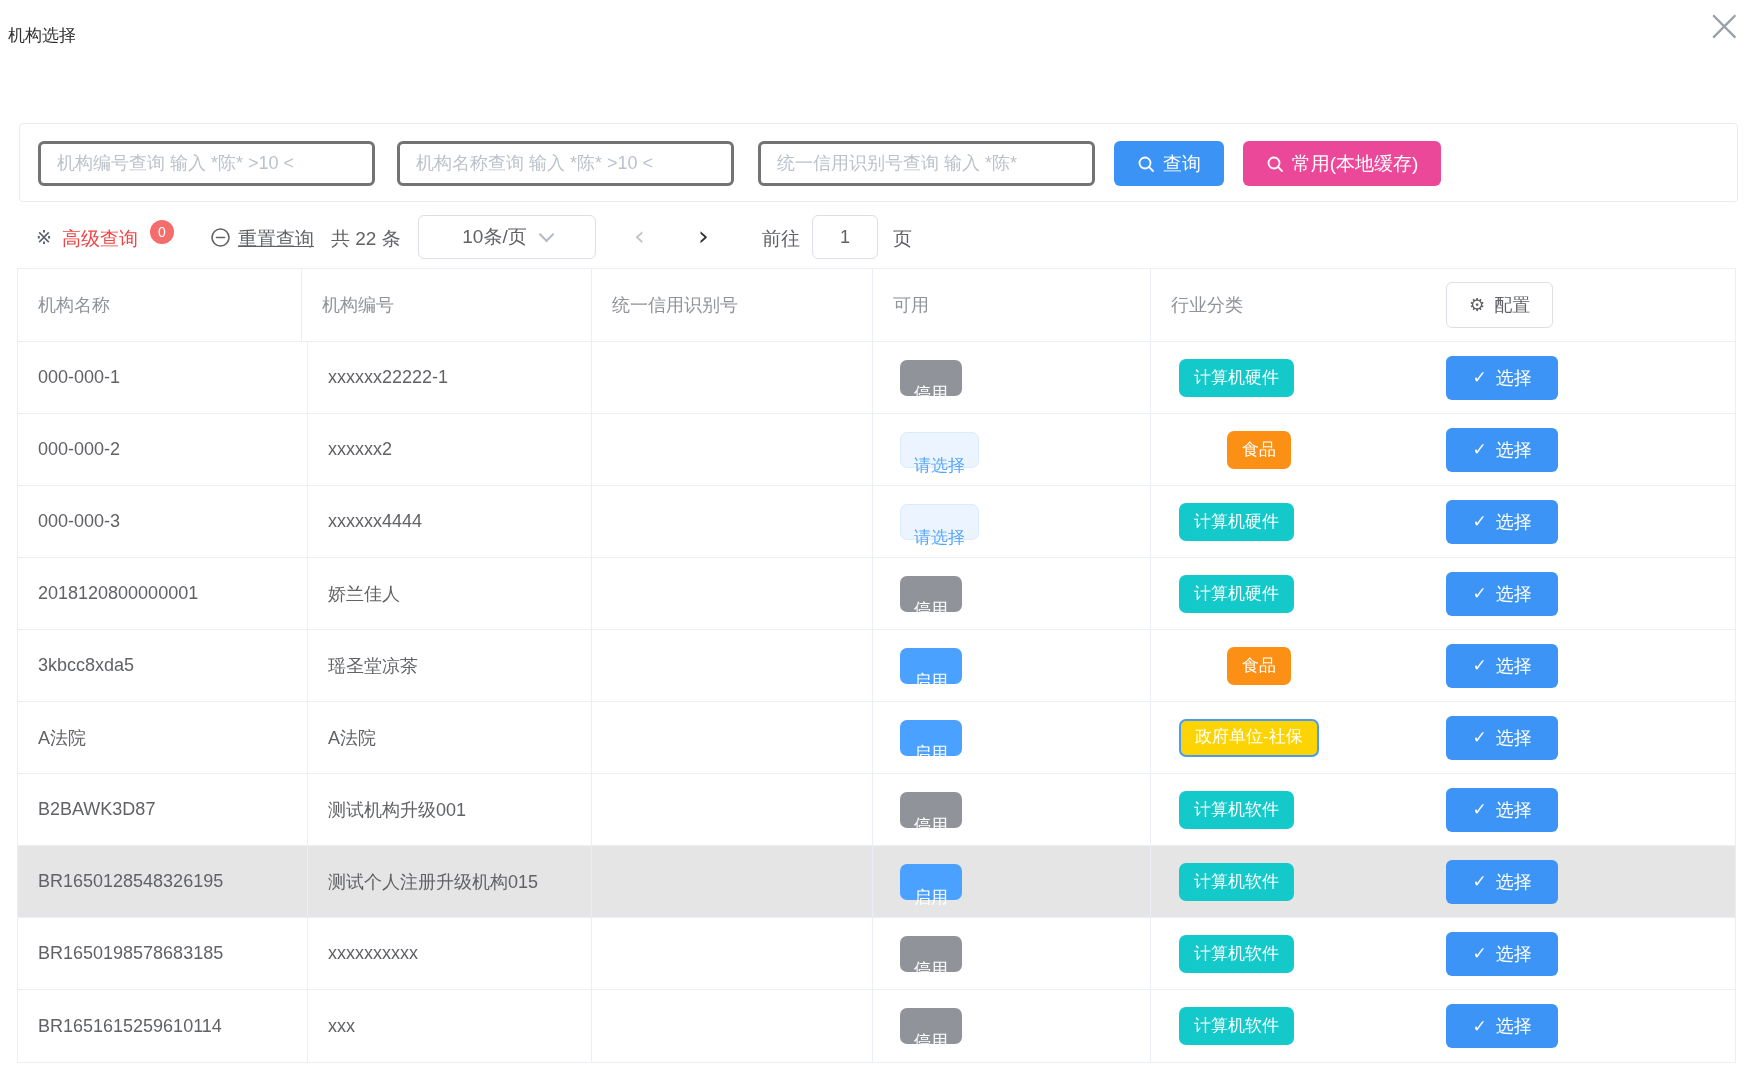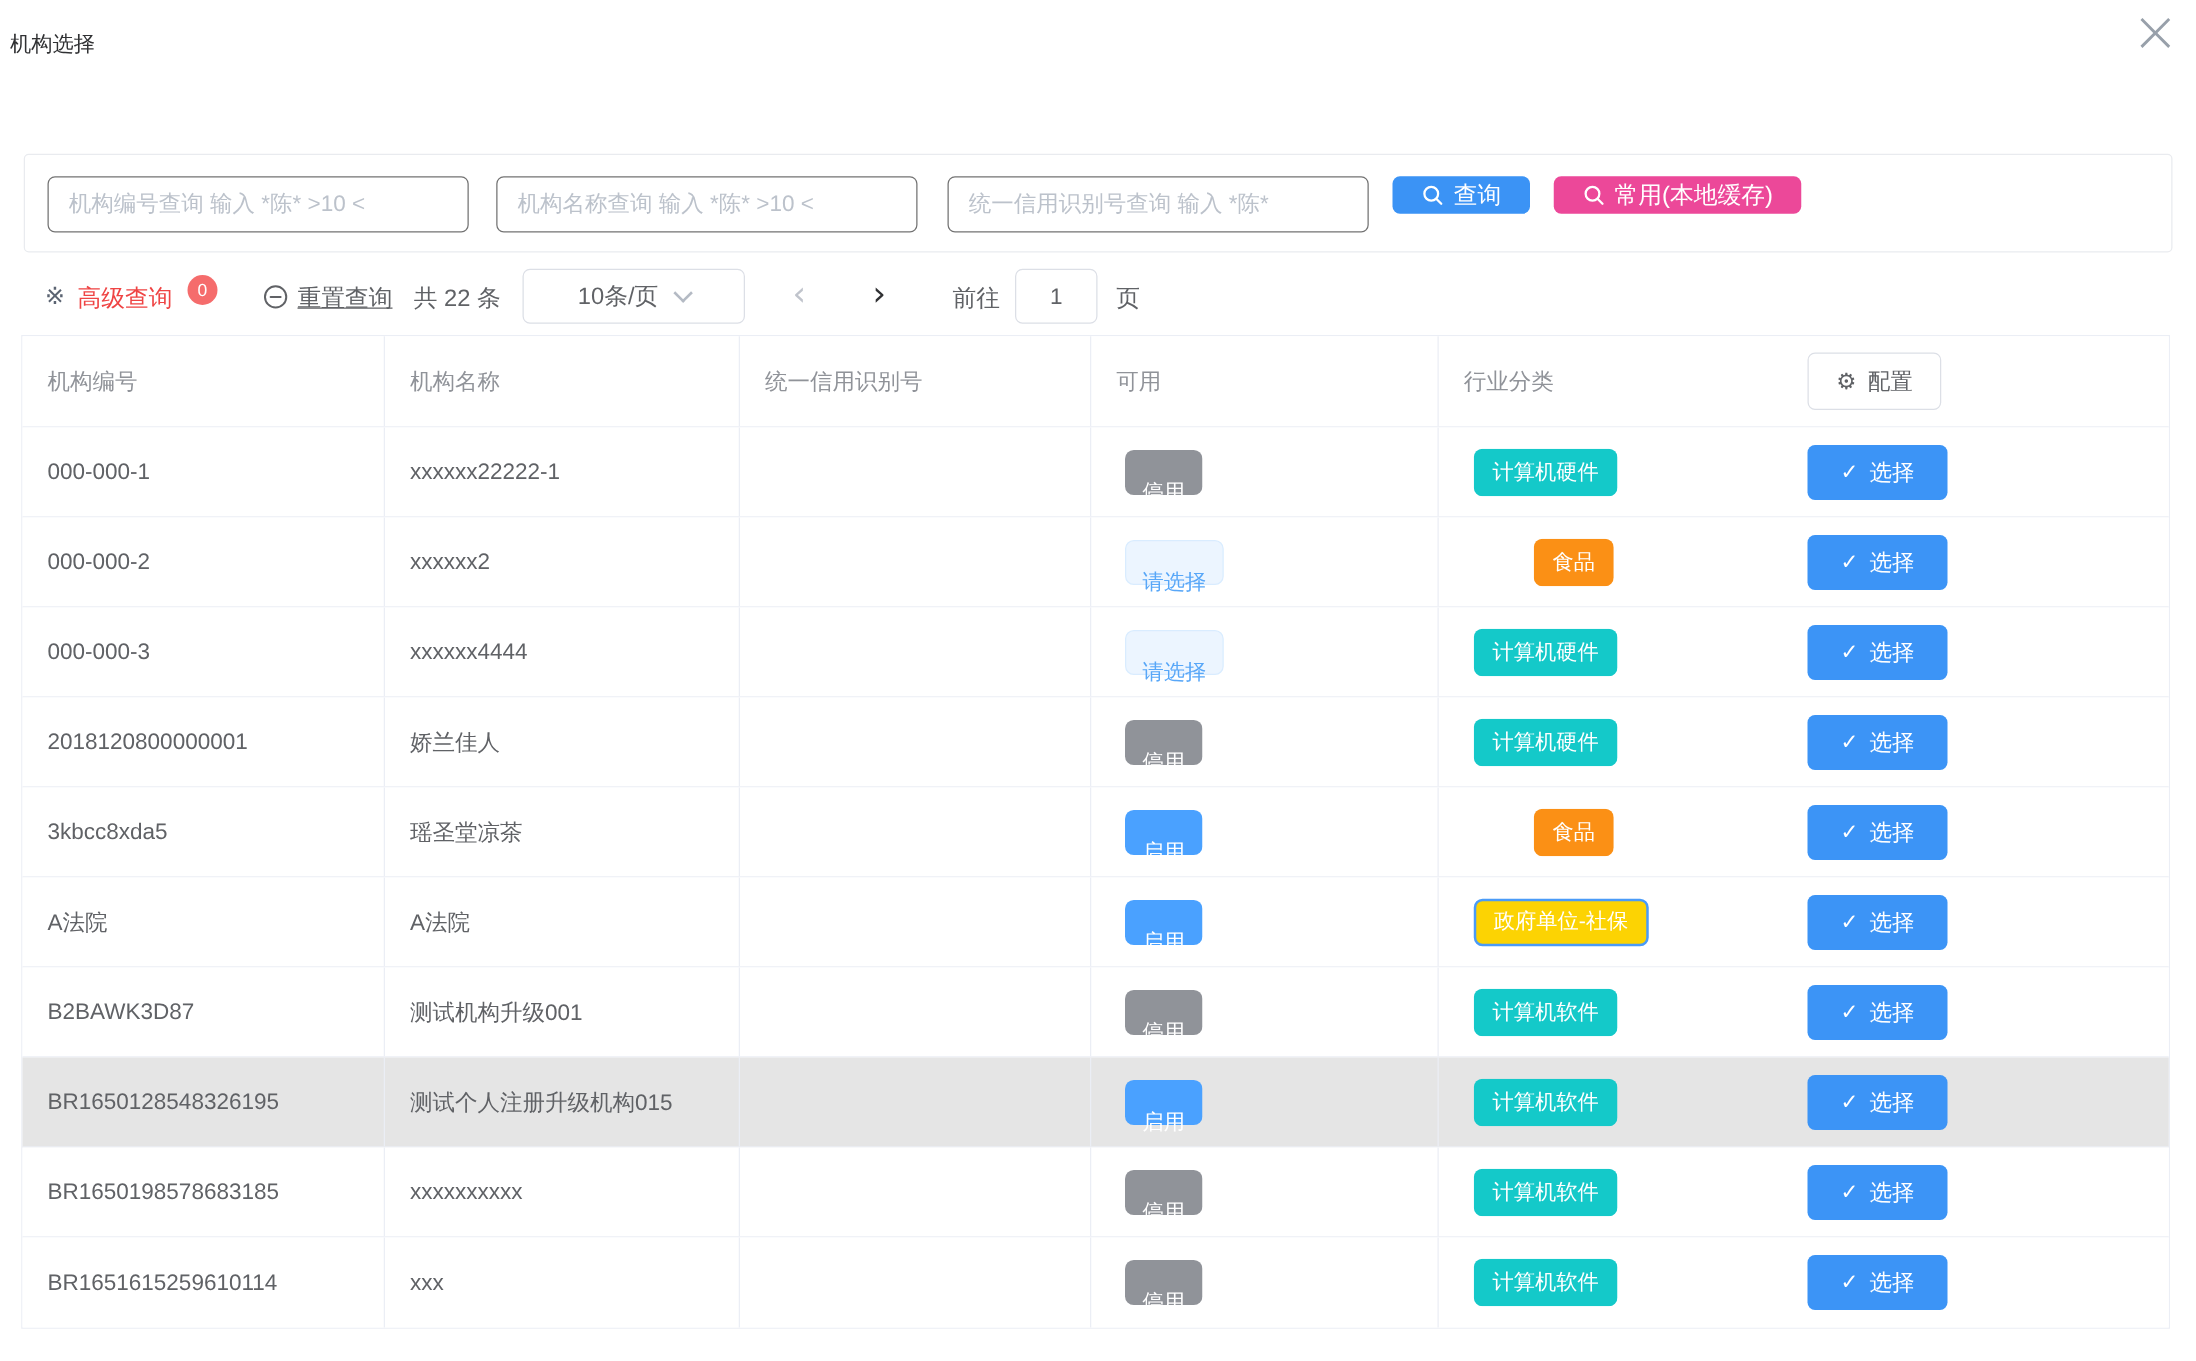--- a/index.html
+++ b/index.html
@@ -9,25 +9,25 @@
 
   
   #modal-title { left:8px; top:24px; font-size:17px; color:#303133; font-weight:500; }
   #close-btn { left:1705px; top:2px; font-size:46px; font-weight:100; color:#98a0aa;
     background:none; border:none; cursor:pointer; line-height:1; font-family:"DejaVu Sans",sans-serif; }
 
   
   #search-panel { left:19px; top:123px; width:1719px; height:79px;
     border:1px solid #e9ebef; border-radius:4px; }
   .search-input { position:absolute; top:17px; width:337px; height:45px;
-    border:1px solid #737373; border-radius:6px; padding:0 16px; font-size:18px;
+    border:3px solid #737373; border-radius:6px; padding:0 16px; font-size:18px;
     color:#606266; outline:none; font-family:inherit; }
   .search-input::placeholder { color:#bcc2cb; }
   #input-code { left:18px; } #input-name { left:377px; } #input-credit { left:738px; }
-  .blue-btn { position:absolute; top:17px; height:30px; border:none; border-radius:6px;
+  .blue-btn { position:absolute; top:17px; height:45px; border:none; border-radius:6px;
     color:#fff; font-size:19px; font-family:inherit; cursor:pointer;
     display:flex; align-items:center; justify-content:center; gap:8px; }
   #btn-query { left:1094px; width:110px; background:#3b93f5; }
   #btn-cache { left:1223px; width:198px; background:#ec4899; }
   .mag { width:18px; height:18px; display:block; }
 
   
   #toolbar { left:0; top:214px; width:1757px; height:48px; font-size:19px; }
   #adv-icon { left:36px; top:12px; font-size:19px; color:#5b6472; }
   #adv-label { left:62px; top:12px; color:#ef4444; cursor:pointer; }
@@ -132,22 +132,22 @@
   </div>
   <button class="pg-arrow" id="pg-prev">‹</button>
   <button class="pg-arrow" id="pg-next">›</button>
   <span class="abs" id="goto-label">前往</span>
   <input class="abs" id="goto-input" value="1" style="">
   <span class="abs" id="goto-suffix">页</span>
 </div>
 
 <div class="abs" id="table">
   <div id="thead">
+    <div class="cell col-name">机构名称</div>
     <div class="cell col-code">机构编号</div>
-    <div class="cell col-name">机构名称</div>
     <div class="cell col-credit">统一信用识别号</div>
     <div class="cell col-avail" style="padding-left:20px;">可用</div>
     <div class="cell col-industry" style="padding-left:20px;">行业分类</div>
     <div class="cell col-action">
       <button id="config-btn">
         <span class="gear">⚙</span>
         <span>配置</span>
       </button>
     </div>
   </div>

